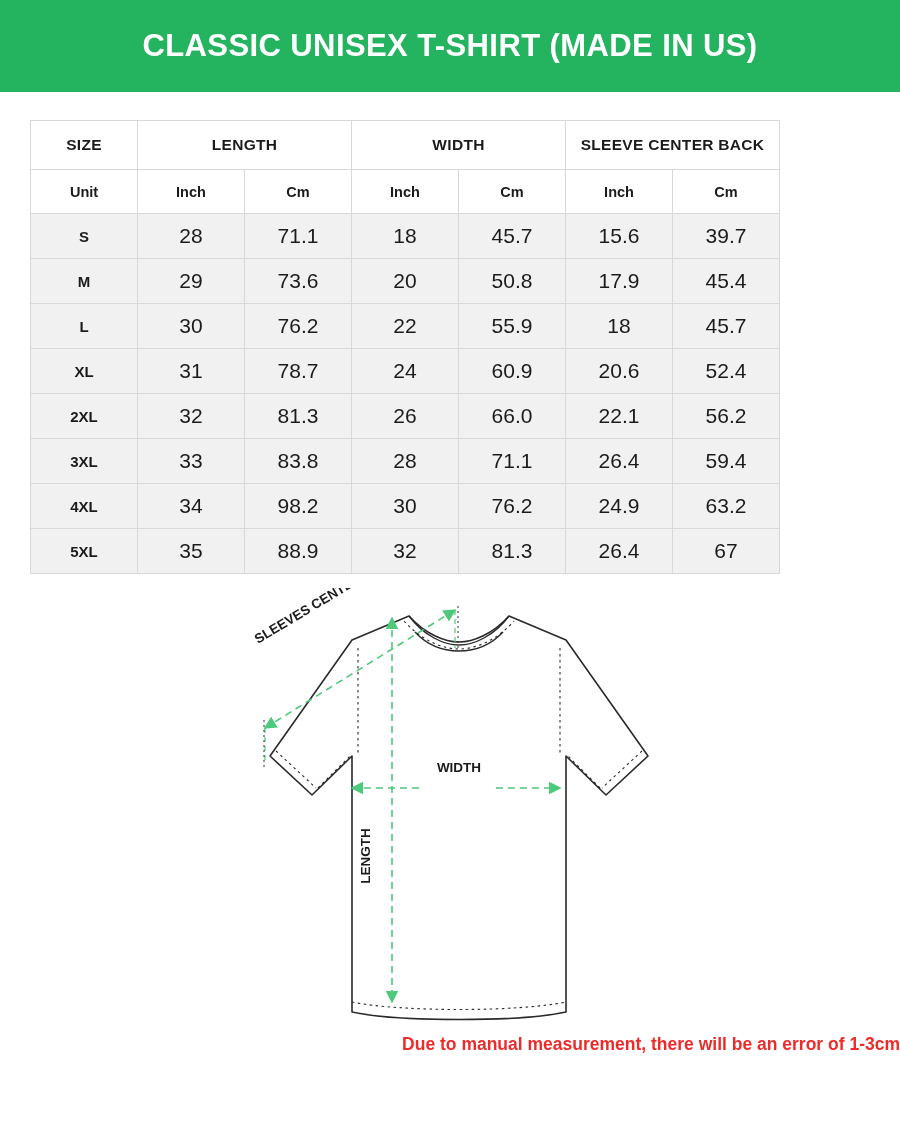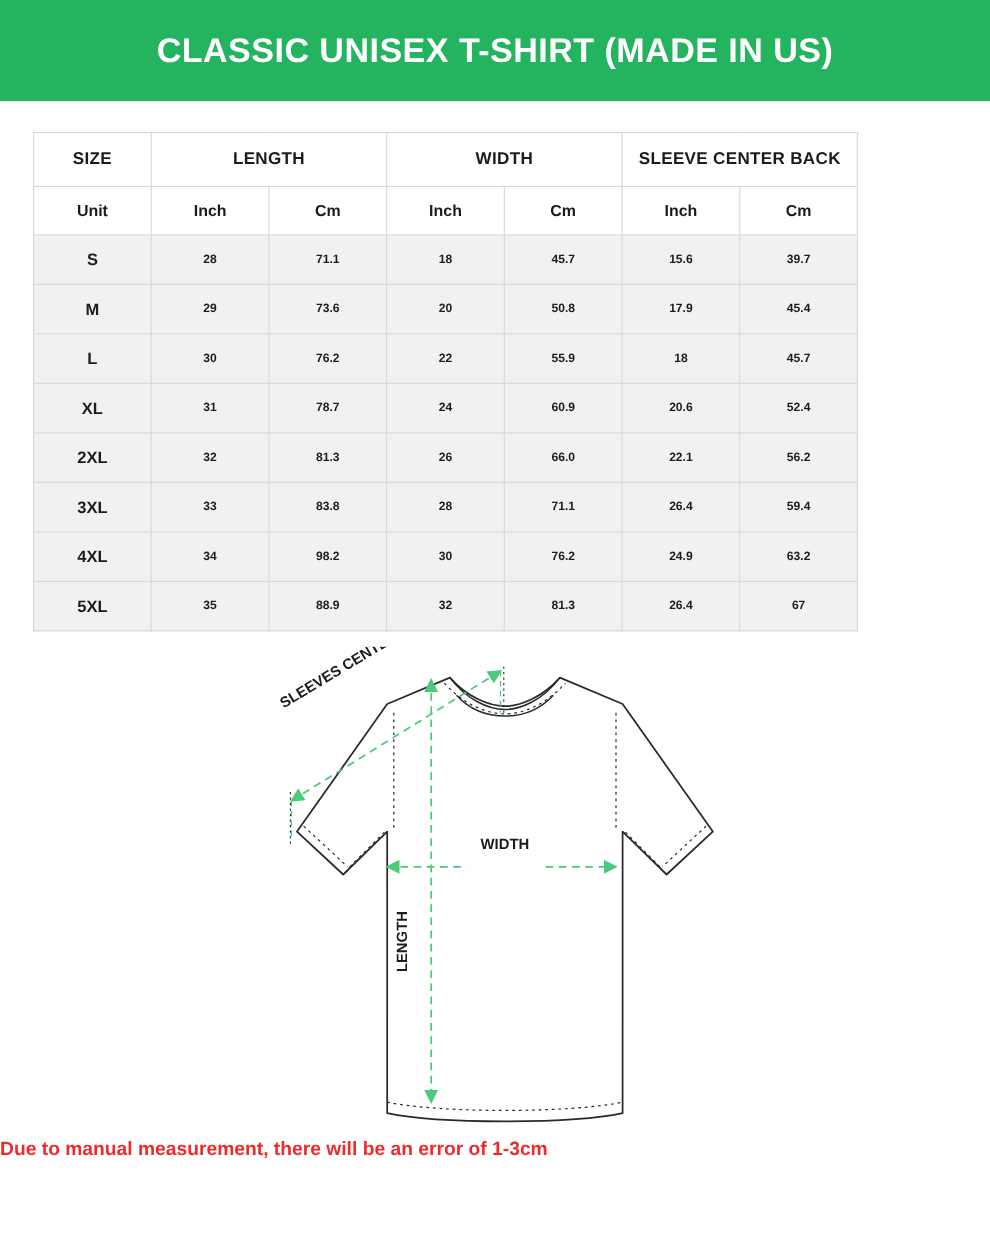--- a/index.html
+++ b/index.html
@@ -63,43 +63,42 @@
     background: #ffffff;
   }
   tr.head-2 th {
     height: 44px;
     font-size: 14.5px;
     font-weight: bold;
     background: #ffffff;
   }
   tbody tr td {
     height: 45px;
-    font-size: 11px;
-    font-weight: bold;
+    font-size: 21px;
   }
   tbody tr td.size-cell {
     font-weight: bold;
     font-size: 15px;
   }
   tbody tr.alt td {
     background: #f1f1f1;
   }
 
   
   .diagram {
     position: relative;
     width: 900px;
     height: 440px;
     margin-top: 14px;
   }
   .diagram svg { display: block; }
 
   
   .footer-note {
-    text-align: left;
+    text-align: right;
     color: #ee2b2b;
     font-size: 17.5px;
     font-weight: bold;
     margin-top: 6px;
   }
 </style>
 </head>
 <body>
 
 <div class="page">

